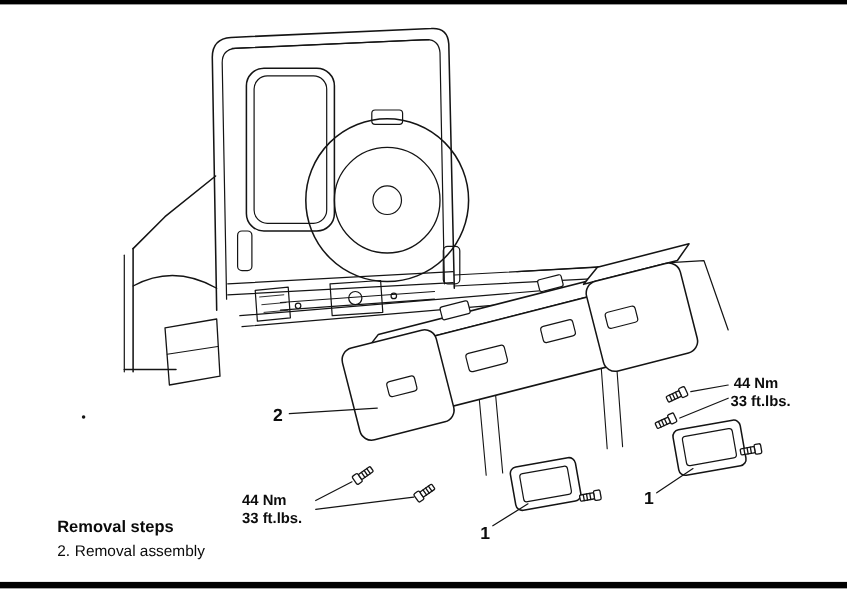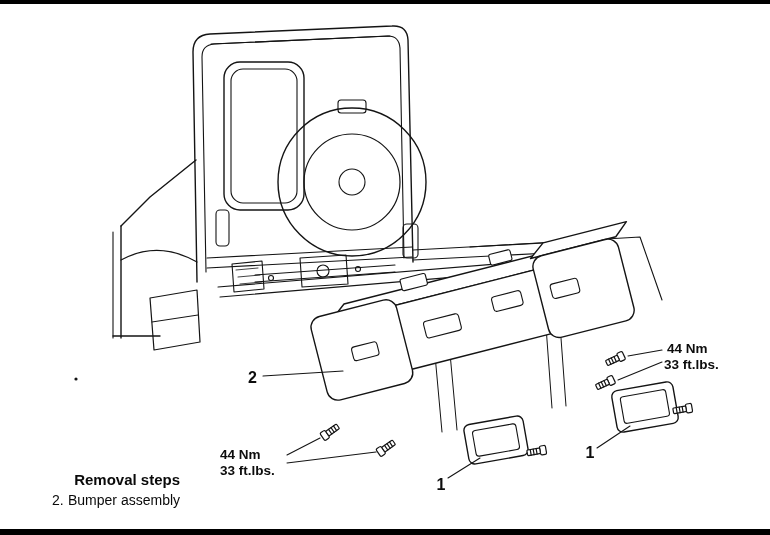--- a/index.html
+++ b/index.html
@@ -13,21 +13,21 @@
   svg.diagram{position:absolute;left:0;top:0;width:770px;height:535px;}
   svg.diagram text{
     font-family:"Liberation Sans",sans-serif;
     fill:#0d0d0d;stroke:none;
   }
   .callout-num{font-size:16px;font-weight:700;}
   .torque-text{font-size:13.5px;font-weight:700;}
   .legend{
     position:absolute;left:52px;top:471px;color:#0a0a0a;
   }
-  .legend-title{font-size:15px;font-weight:700;margin-bottom:4px;text-align:right;}
+  .legend-title{font-size:15px;font-weight:700;margin-bottom:4px;}
   .legend-item{font-size:14px;line-height:16.5px;}
   .legend-item .num{display:inline-block;min-width:16px;}
 </style>
 </head>
 <body>
 
 <div class="stage">
 
   <div class="edge-bar top"></div>
   <div class="edge-bar bottom"></div>
@@ -143,17 +143,17 @@
     <text x="220" y="459" class="torque-text">44 Nm</text>
     <text x="220" y="475" class="torque-text">33 ft.lbs.</text>
 
     <text x="667" y="353" class="torque-text">44 Nm</text>
     <text x="664" y="369" class="torque-text">33 ft.lbs.</text>
   </svg>
 
   <div class="legend">
     <div class="legend-title">Removal steps</div>
     <div class="legend-item">
-      <span class="num">2.</span><span>Bumper assembly</span>
+      <span class="num">2.</span><span>Removal assembly</span>
     </div>
   </div>
 
 </div>
 
 </body></html>

